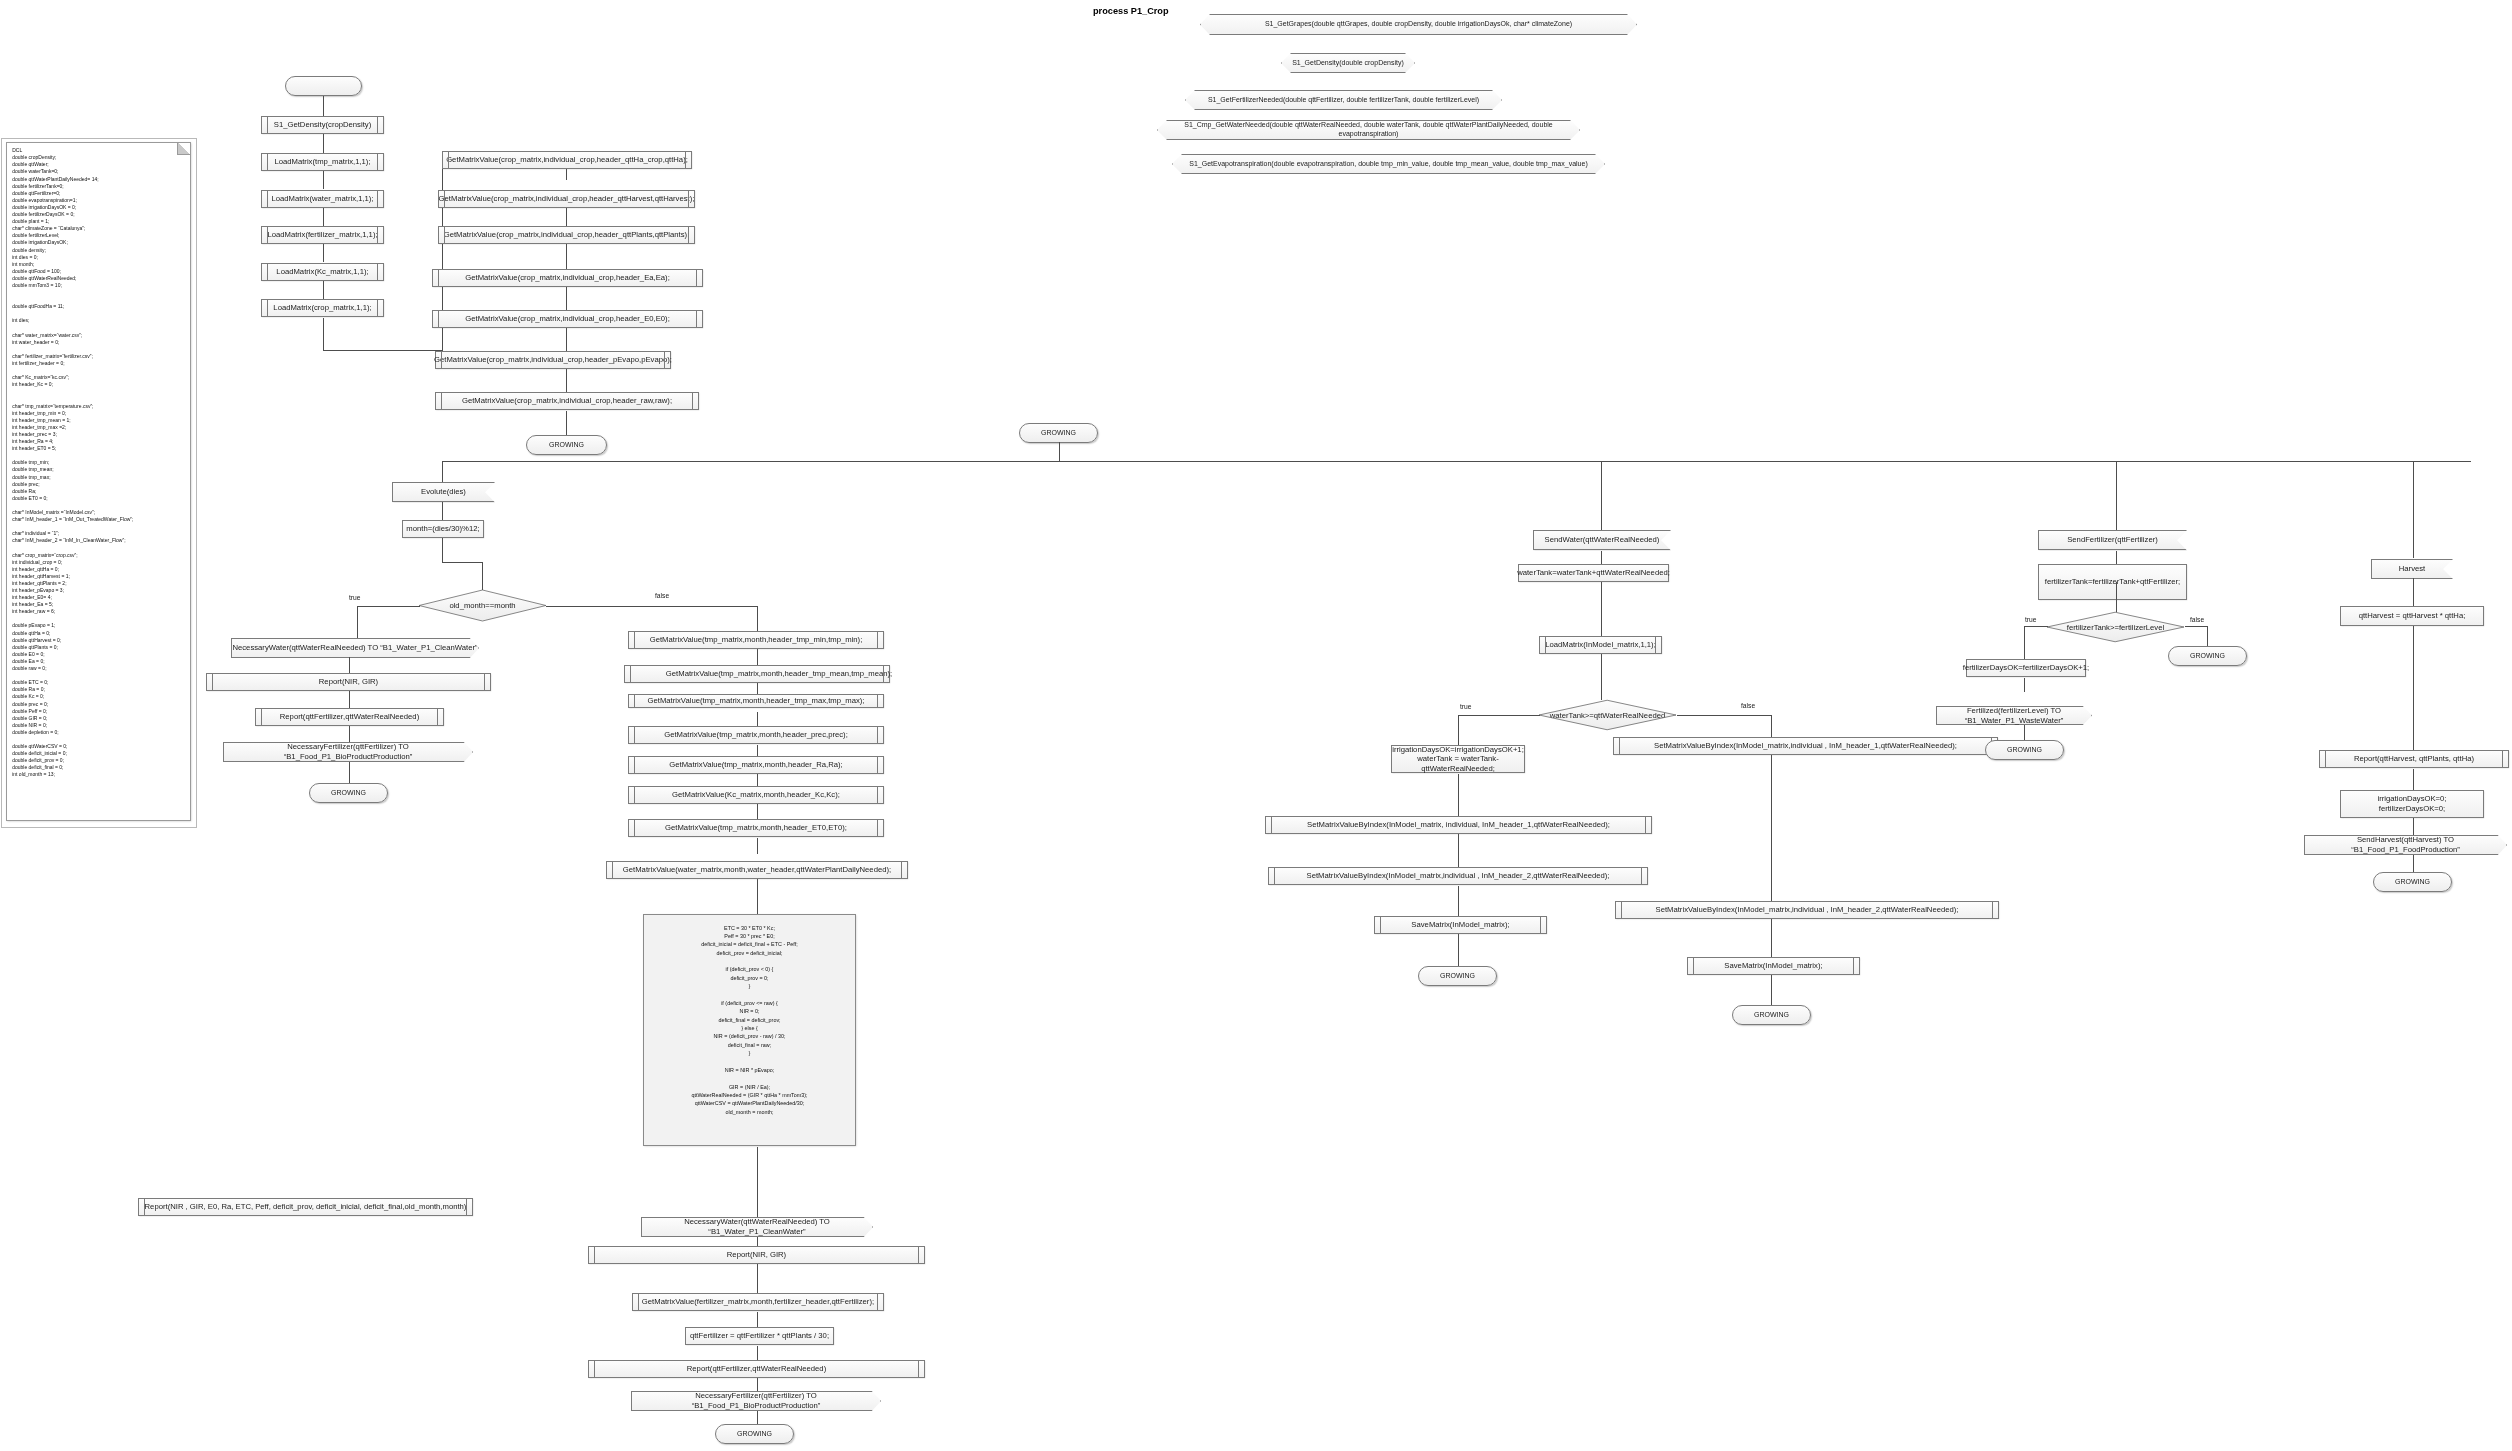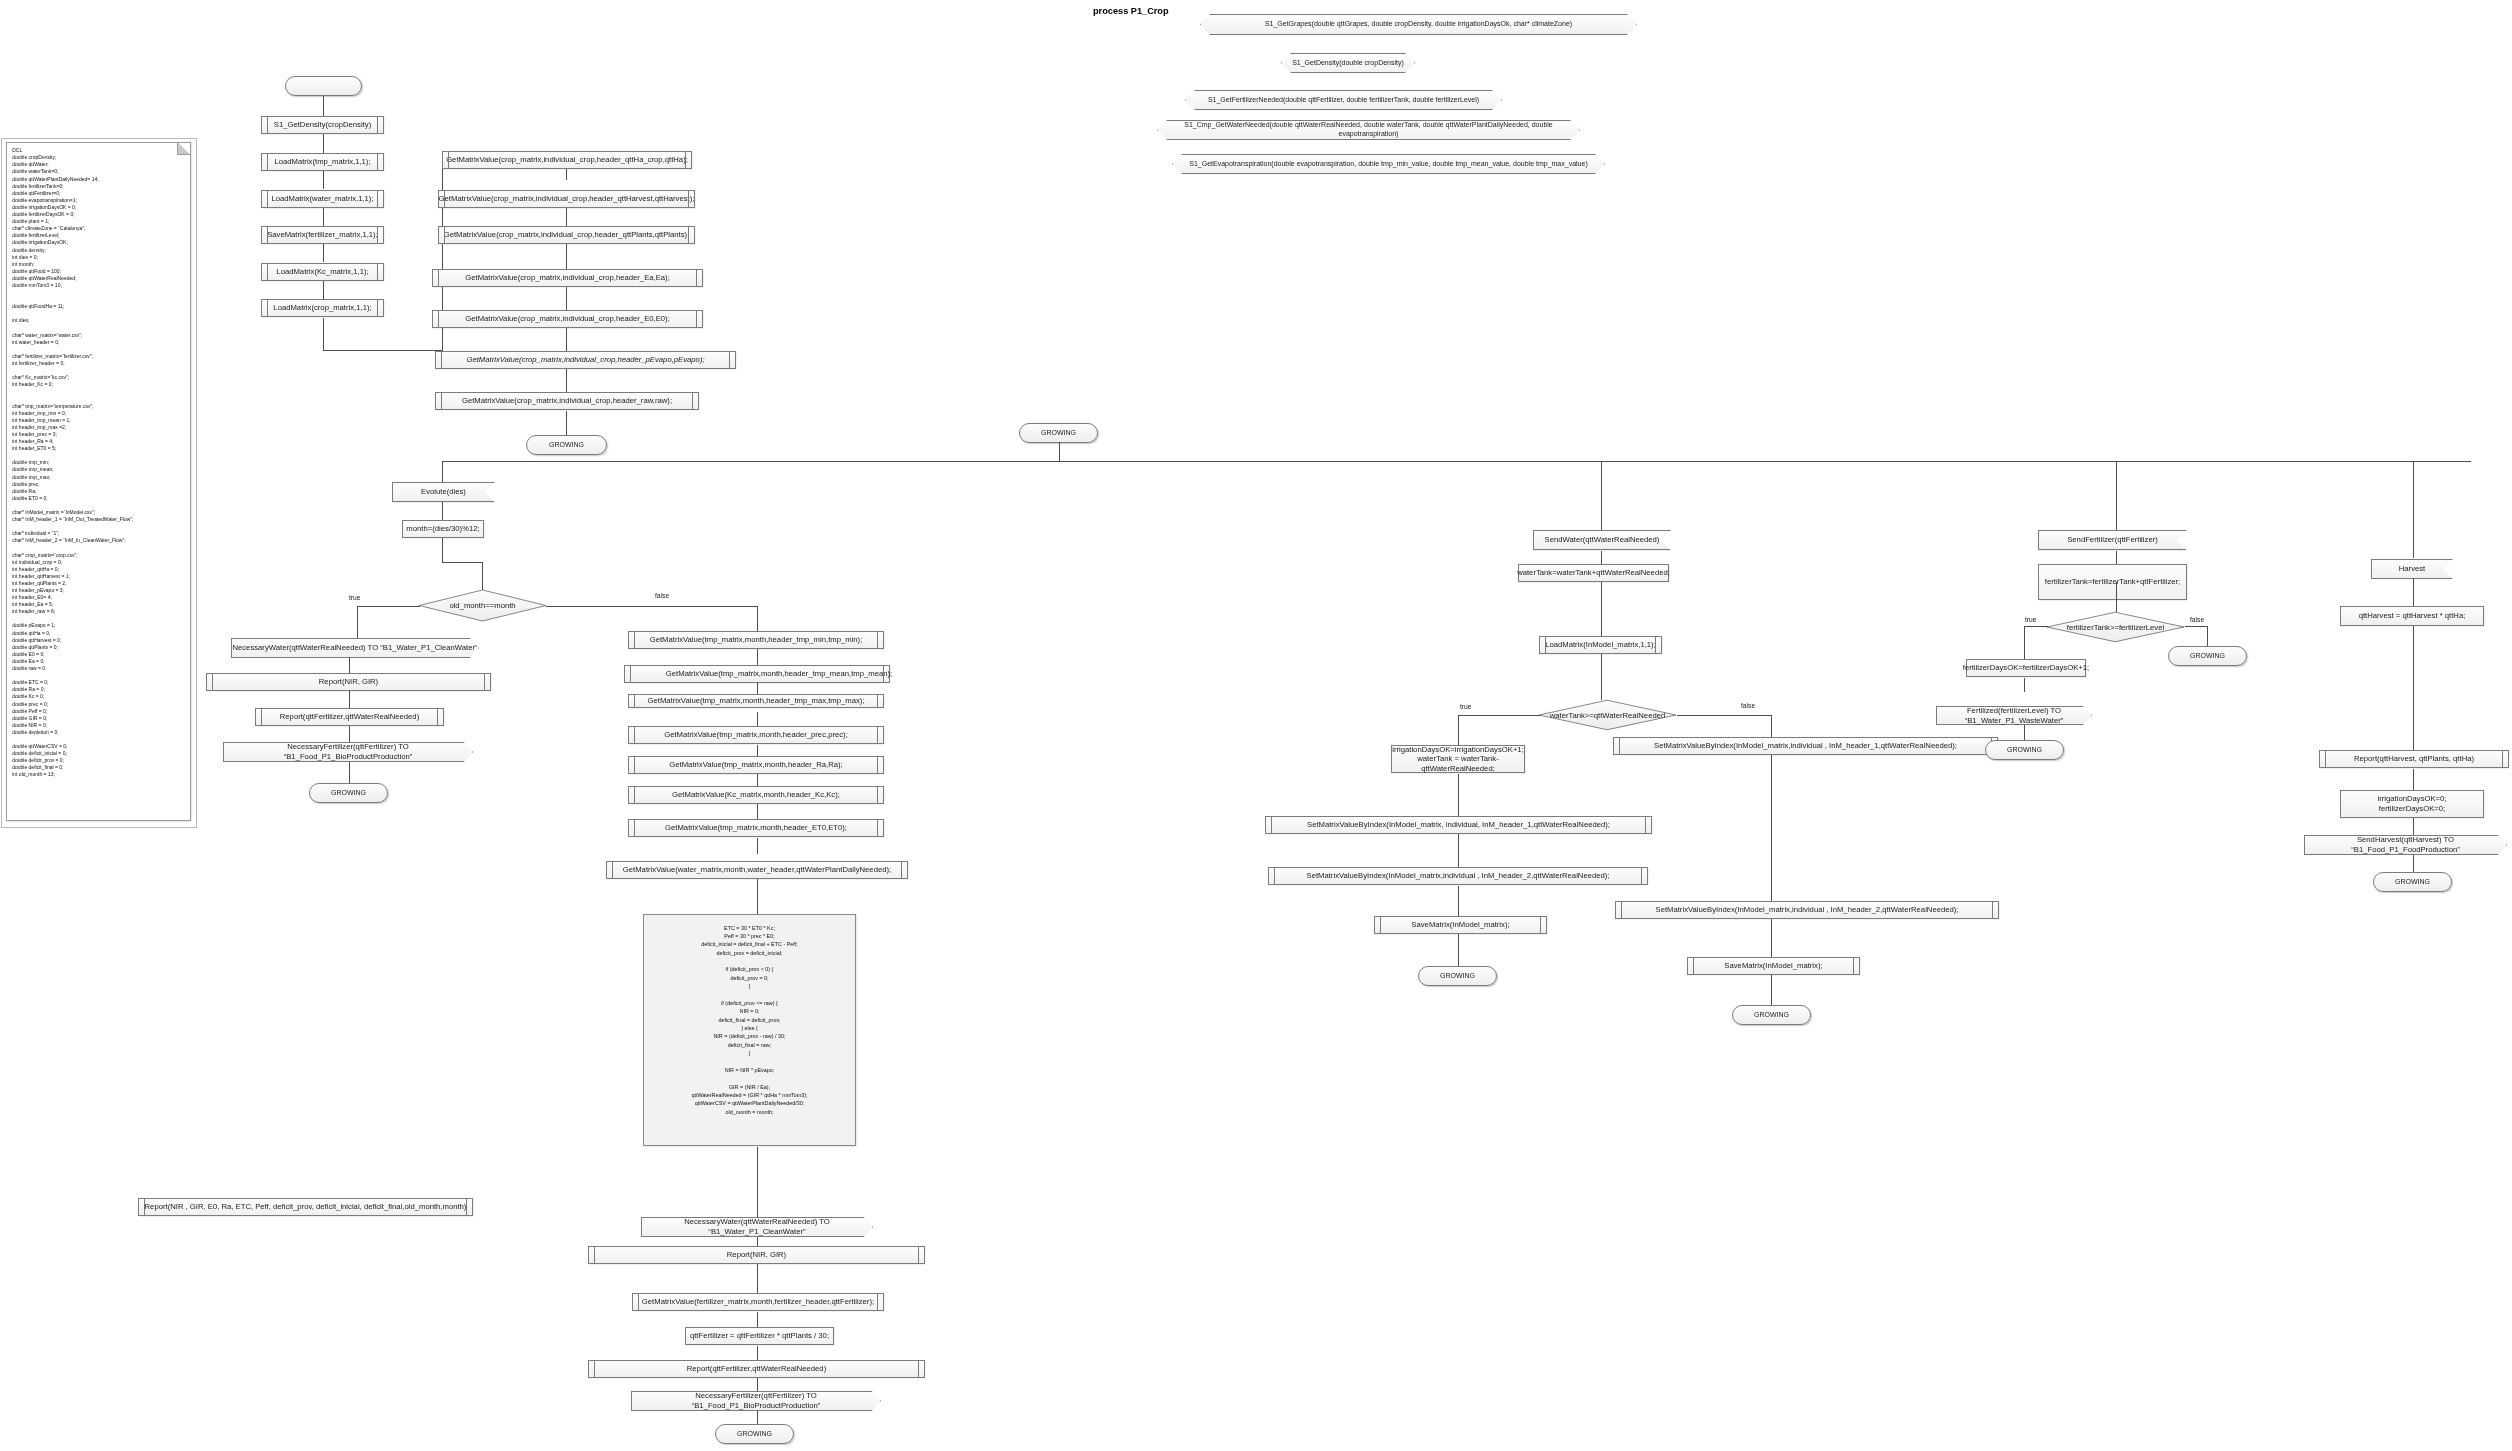--- a/index.html
+++ b/index.html
@@ -189,21 +189,21 @@
 
   <div class="node call" style="left:261px;top:116px;width:123px;height:18.3px;">S1_GetDensity(cropDensity)</div>
   <div class="ln lnv" style="left:323px;top:134px;height:19px;"></div>
 
   <div class="node call" style="left:261px;top:153px;width:123px;height:18.3px;">LoadMatrix(tmp_matrix,1,1);</div>
   <div class="ln lnv" style="left:323px;top:171px;height:18.3px;"></div>
 
   <div class="node call" style="left:261px;top:190px;width:123px;height:18.3px;">LoadMatrix(water_matrix,1,1);</div>
   <div class="ln lnv" style="left:323px;top:208px;height:18.3px;"></div>
 
-  <div class="node call" style="left:261px;top:226px;width:123px;height:18.3px;">SaveMatrix(fertilizer_matrix,1,1);</div>
+  <div class="node call" style="left:261px;top:226px;width:123px;height:18.3px;">LoadMatrix(fertilizer_matrix,1,1);</div>
   <div class="ln lnv" style="left:323px;top:244px;height:18.3px;"></div>
 
   <div class="node call" style="left:261px;top:263px;width:123px;height:18.3px;">LoadMatrix(Kc_matrix,1,1);</div>
   <div class="ln lnv" style="left:323px;top:281px;height:18.3px;"></div>
 
   <div class="node call" style="left:261px;top:299px;width:123px;height:18.3px;">LoadMatrix(crop_matrix,1,1);</div>
 
   <div class="ln lnv" style="left:323px;top:318px;height:32px;"></div>
   <div class="ln lnh" style="left:323px;top:350px;width:120px;"></div>
   <div class="ln lnv" style="left:442px;top:161px;height:190px;"></div>
@@ -212,21 +212,21 @@
   <div class="node call" style="left:442px;top:151px;width:250px;height:18.3px;">GetMatrixValue(crop_matrix,individual_crop,header_qttHa_crop,qttHa);</div>
   <div class="ln lnv" style="left:566px;top:169px;height:10.6px;"></div>
   <div class="node call" style="left:438px;top:190px;width:257px;height:18.3px;">GetMatrixValue(crop_matrix,individual_crop,header_qttHarvest,qttHarvest);</div>
   <div class="ln lnv" style="left:566px;top:208px;height:28px;"></div>
   <div class="node call" style="left:438px;top:226px;width:257px;height:18.3px;">GetMatrixValue(crop_matrix,individual_crop,header_qttPlants,qttPlants);</div>
   <div class="ln lnv" style="left:566px;top:244px;height:28px;"></div>
   <div class="node call" style="left:432px;top:269px;width:271px;height:18.3px;">GetMatrixValue(crop_matrix,individual_crop,header_Ea,Ea);</div>
   <div class="ln lnv" style="left:566px;top:287px;height:26px;"></div>
   <div class="node call" style="left:432px;top:310px;width:271px;height:18.3px;">GetMatrixValue(crop_matrix,individual_crop,header_E0,E0);</div>
   <div class="ln lnv" style="left:566px;top:328px;height:25px;"></div>
-  <div class="node call" style="left:435px;top:351px;width:301px;height:18.3px;font-style:italic;">GetMatrixValue(crop_matrix,individual_crop,header_pEvapo,pEvapo);</div>
+  <div class="node call" style="left:435px;top:351px;width:236px;height:18.3px;">GetMatrixValue(crop_matrix,individual_crop,header_pEvapo,pEvapo);</div>
   <div class="ln lnv" style="left:566px;top:369px;height:24px;"></div>
   <div class="node call" style="left:435px;top:392px;width:264px;height:18.3px;">GetMatrixValue(crop_matrix,individual_crop,header_raw,raw);</div>
   <div class="ln lnv" style="left:566px;top:411px;height:24px;"></div>
 
   <div class="node term" style="left:526px;top:435px;width:81px;height:20px;">GROWING</div>
 
   <div class="node term" style="left:1019px;top:423px;width:79px;height:20px;">GROWING</div>
   <div class="ln lnv" style="left:1059px;top:442px;height:20px;"></div>
   <div class="ln lnh" style="left:442px;top:461px;width:2029px;"></div>
   <div class="ln lnv" style="left:442px;top:461px;height:21px;"></div>

